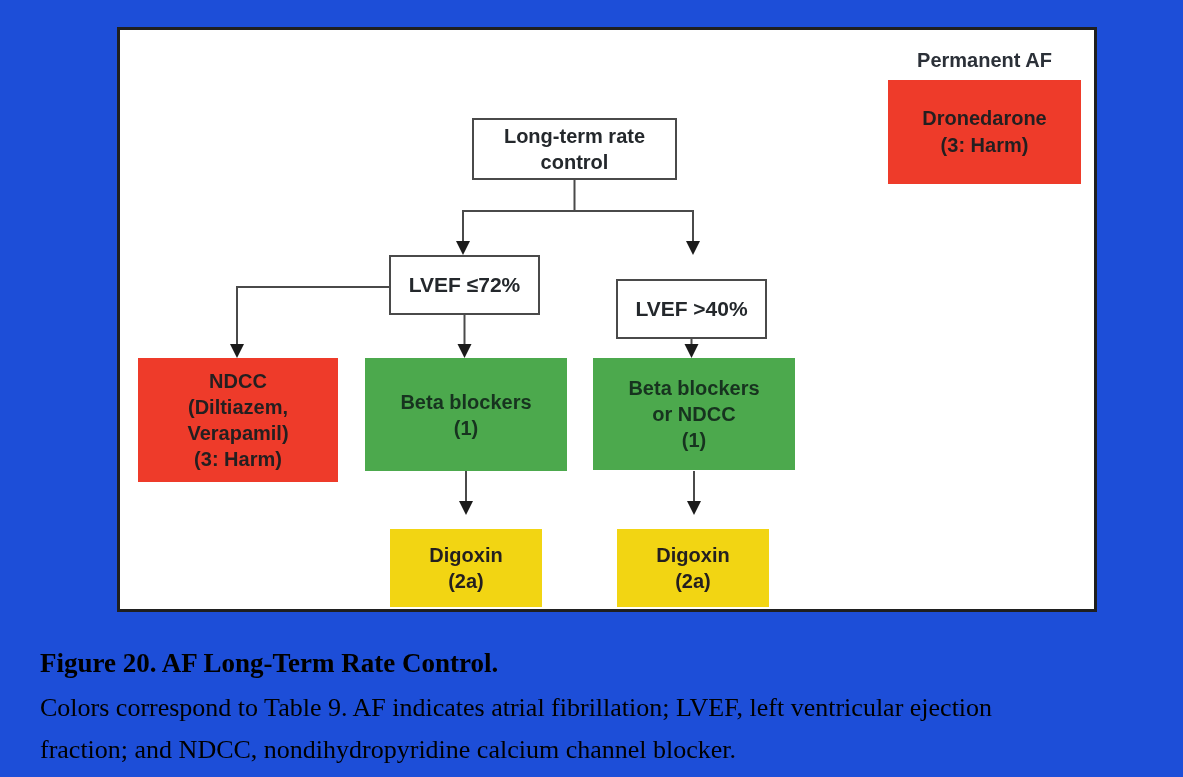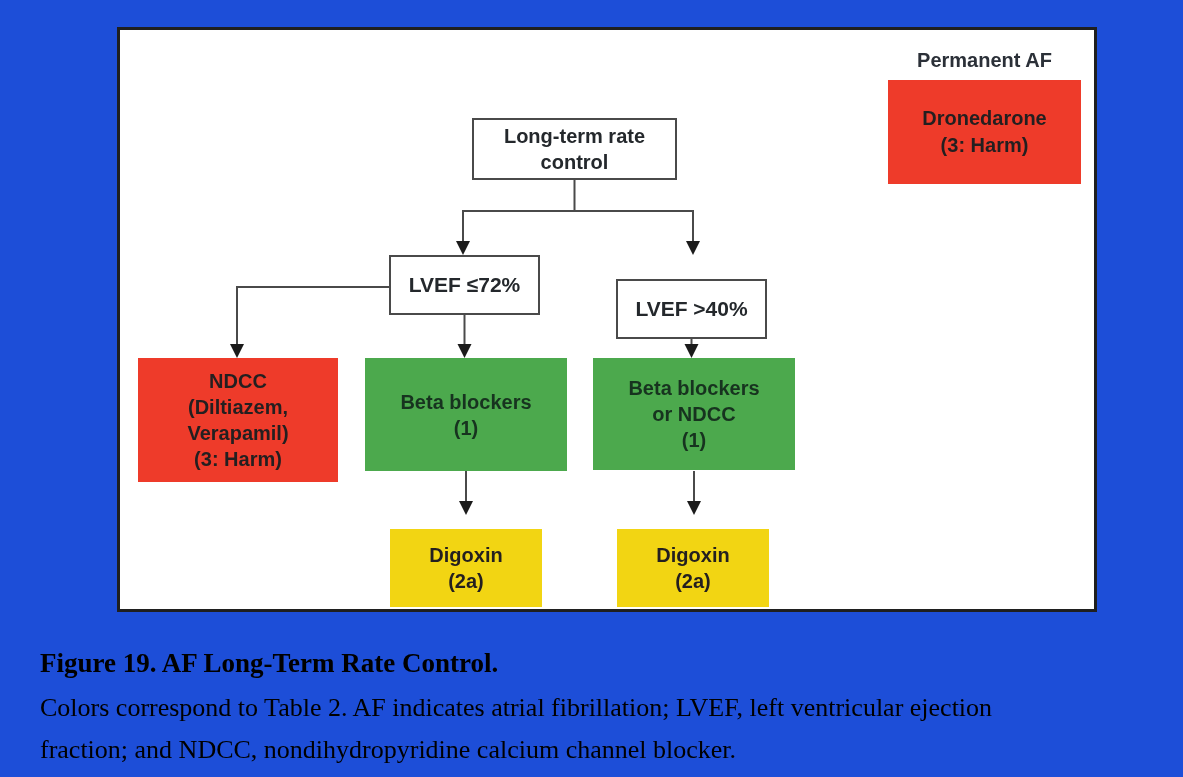--- a/index.html
+++ b/index.html
@@ -143,18 +143,18 @@
 
     <div class="node yellow" style="left:270px; top:485px; width:152px; height:78px;">Digoxin
 (2a)</div>
 
     <div class="node yellow" style="left:497px; top:485px; width:152px; height:78px;">Digoxin
 (2a)</div>
 
   </div>
 
   <div class="caption">
-    <div class="caption-title">Figure 19. AF Long-Term Rate Control.</div>
-    <div class="caption-body">Colors correspond to Table 2. AF indicates atrial fibrillation; LVEF, left ventricular ejection
+    <div class="caption-title">Figure 20. AF Long-Term Rate Control.</div>
+    <div class="caption-body">Colors correspond to Table 9. AF indicates atrial fibrillation; LVEF, left ventricular ejection
 fraction; and NDCC, nondihydropyridine calcium channel blocker.</div>
   </div>
 
 </div>
 
 </body></html>

